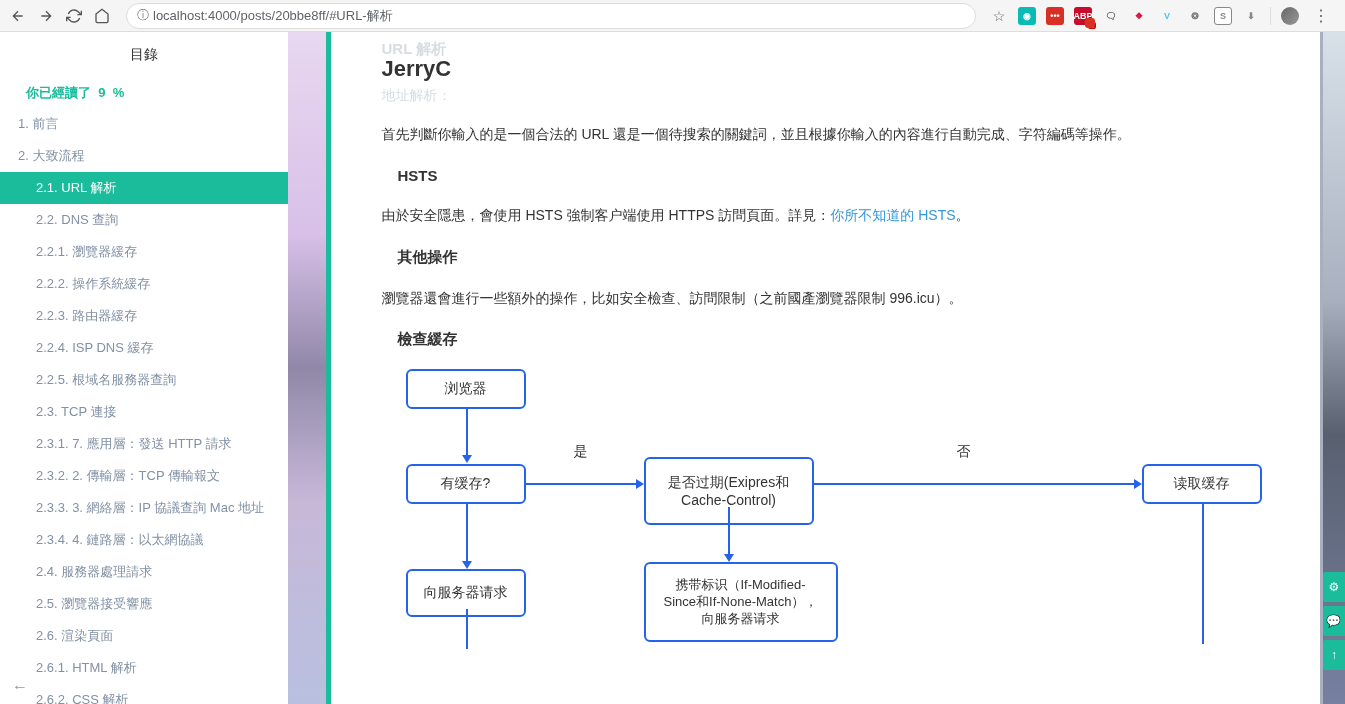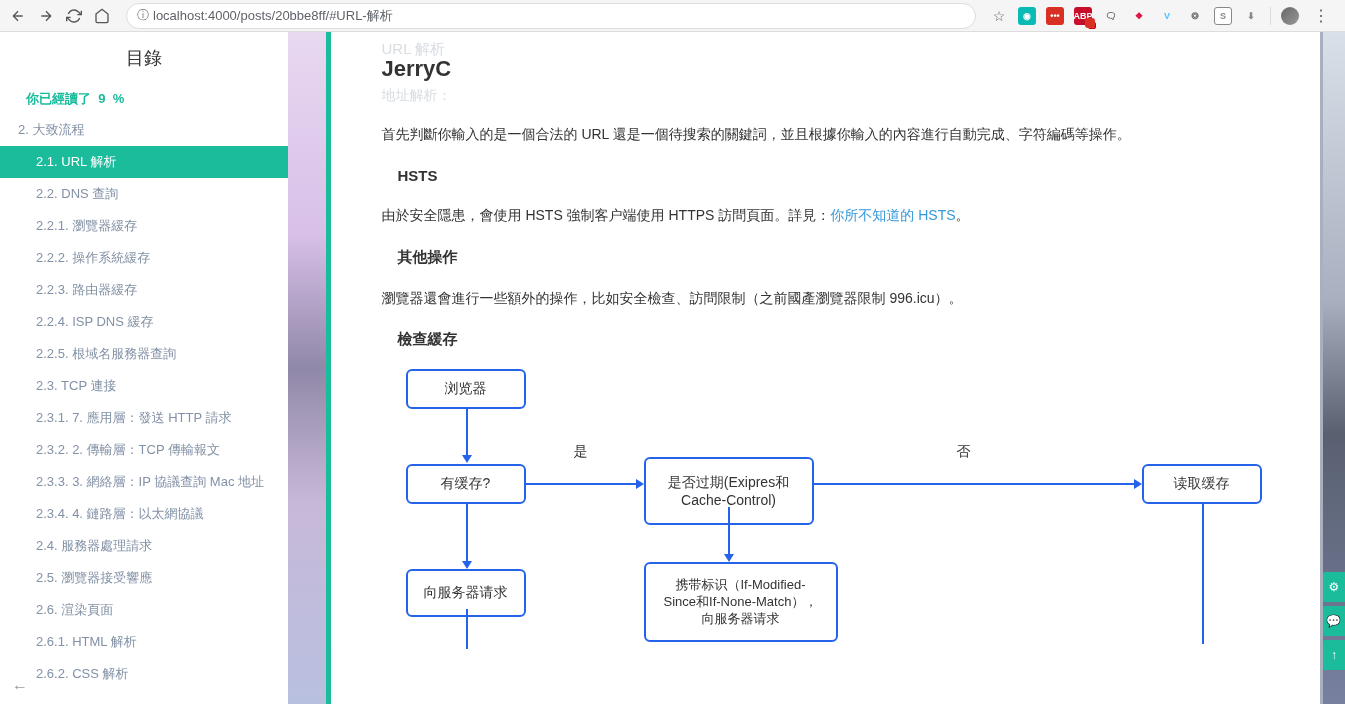--- a/index.html
+++ b/index.html
@@ -136,21 +136,21 @@
       width: 288px;
       height: 100%;
       background: #fff;
       overflow-y: auto;
       position: relative;
       z-index: 2;
       padding-bottom: 20px;
     }
     .sidebar-title {
       text-align: center;
-      font-size: 18px;
+      font-size: 14px;
       color: #333;
       padding: 14px 0;
       font-weight: 500;
     }
     .progress-text {
       color: #1abc9c;
       font-size: 13px;
       padding: 6px 26px;
       font-weight: 600;
     }
@@ -210,21 +210,21 @@
       margin-top: 24px;
       position: absolute;
       top: 0;
     }
     .content-inner {
       padding-top: 8px;
     }
     .faded-heading {
       color: #d8dde2;
       font-size: 15px;
-      font-weight: 400;
+      font-weight: 700;
       margin-bottom: 12px;
     }
     .faded-text {
       color: #d8dde2;
       font-size: 14px;
       margin-bottom: 9px;
     }
     .content-p {
       color: #333;
       font-size: 14px;
@@ -362,20 +362,21 @@
 <div class="page-wrapper">
   <div class="bg-strip-left"></div>
   <div class="bg-strip-right"></div>
 
   <div class="sidebar">
     <div class="sidebar-title">目錄</div>
     <div class="progress-text">
       <span>你已經讀了</span>&nbsp;&nbsp;<span>9</span>&nbsp;&nbsp;<span>%</span>
     </div>
     <div id="toc-list">
+        <div class="toc-item level-1">1. 前言</div>
         <div class="toc-item level-1">2. 大致流程</div>
         <div class="toc-item level-2 active">2.1. URL 解析</div>
         <div class="toc-item level-2">2.2. DNS 查詢</div>
         <div class="toc-item level-3">2.2.1. 瀏覽器緩存</div>
         <div class="toc-item level-3">2.2.2. 操作系統緩存</div>
         <div class="toc-item level-3">2.2.3. 路由器緩存</div>
         <div class="toc-item level-3">2.2.4. ISP DNS 緩存</div>
         <div class="toc-item level-3">2.2.5. 根域名服務器查詢</div>
         <div class="toc-item level-2">2.3. TCP 連接</div>
         <div class="toc-item level-3">2.3.1. 7. 應用層：發送 HTTP 請求</div>

